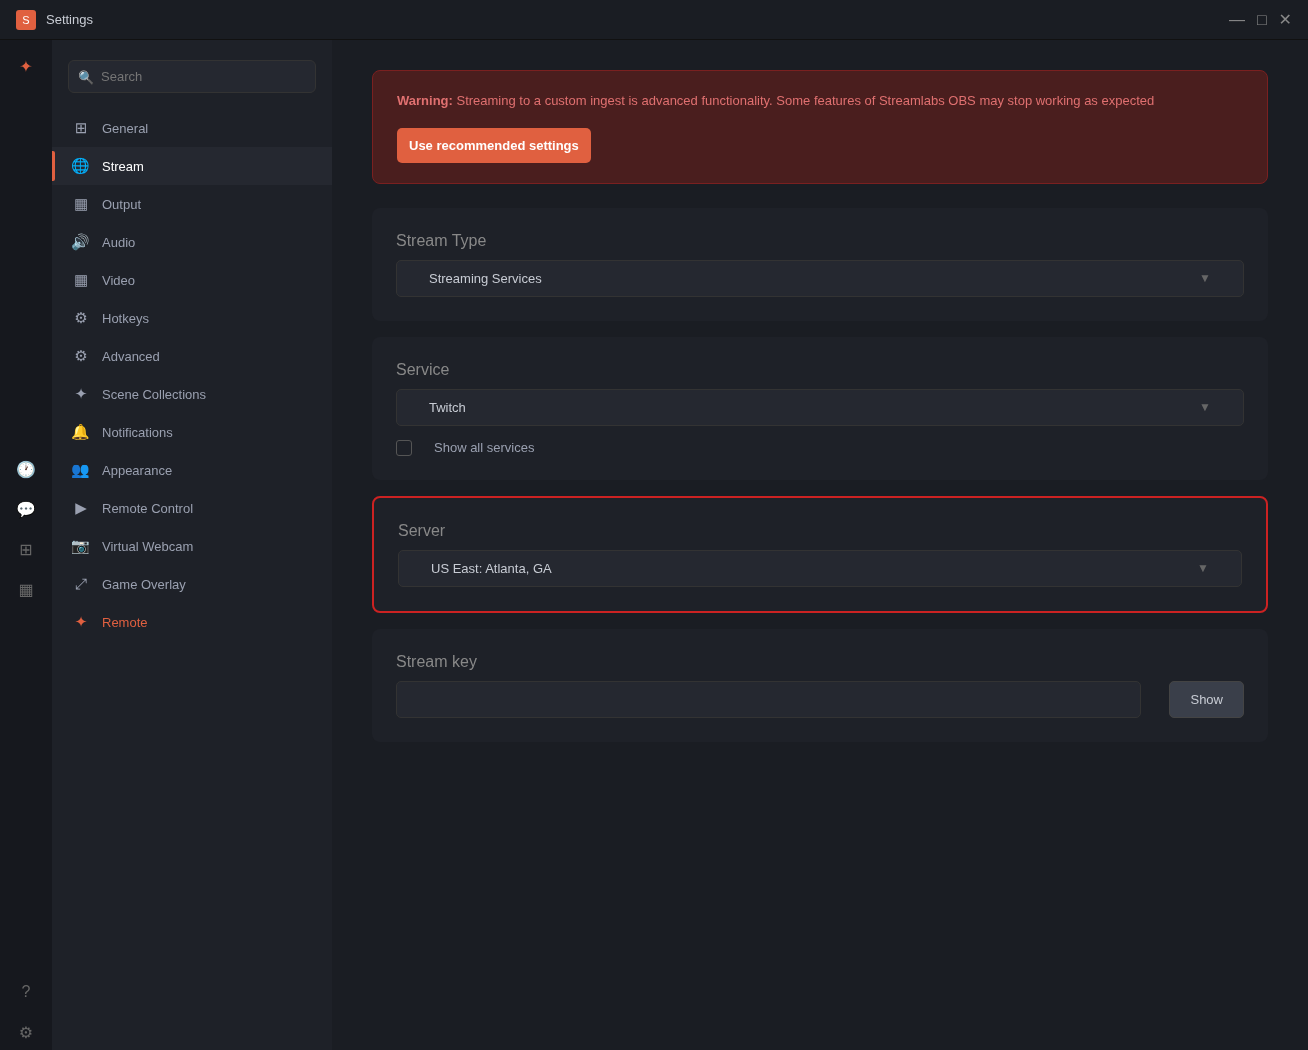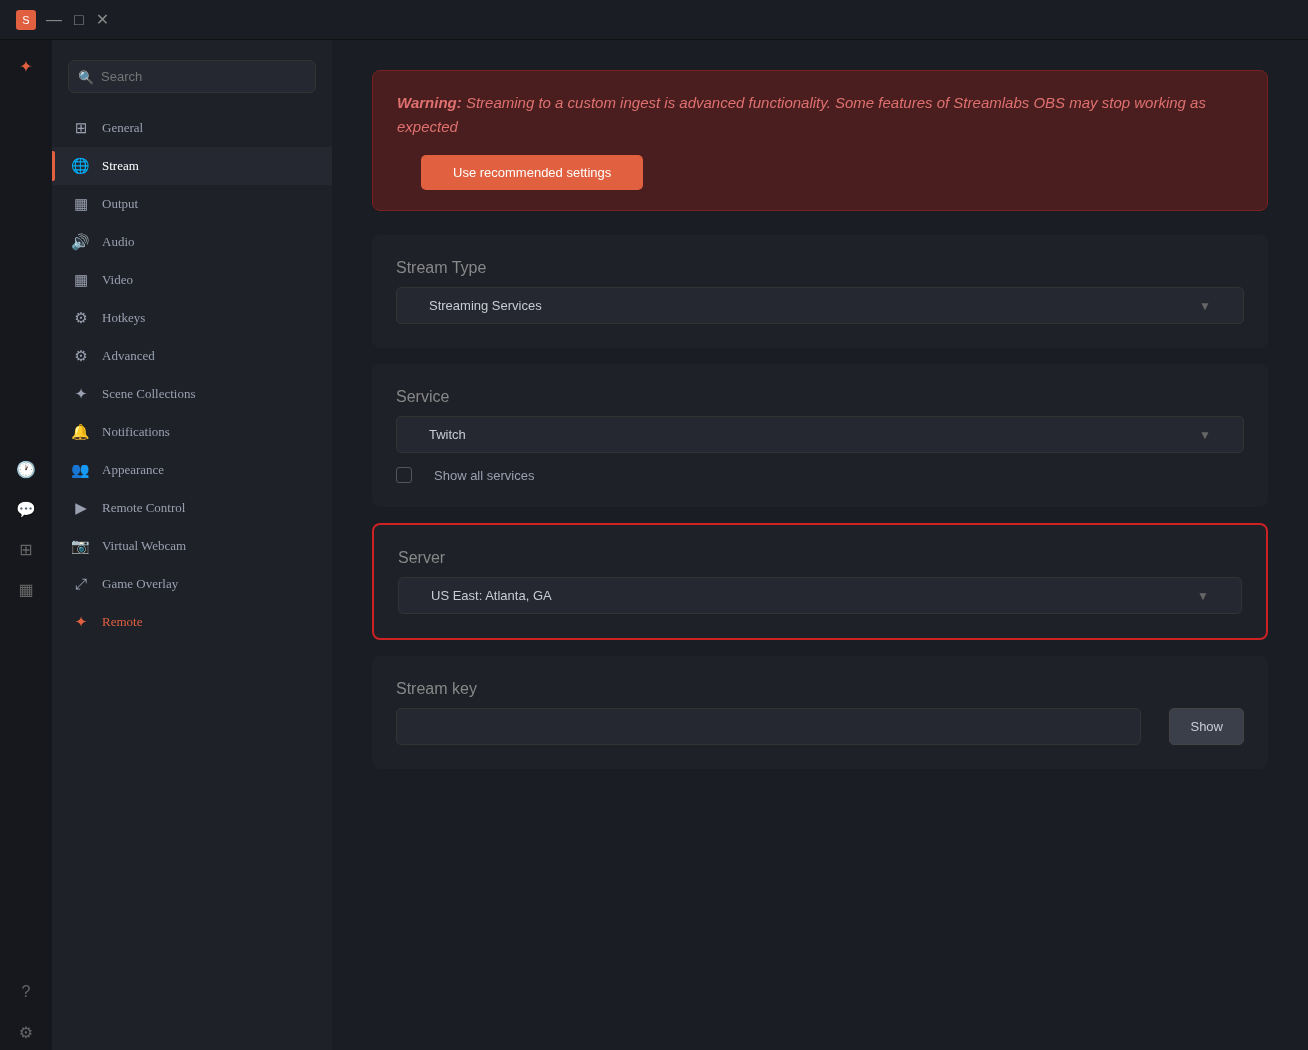--- a/index.html
+++ b/index.html
@@ -163,21 +163,21 @@
     .nav-icon {
       width: 18px;
       height: 18px;
       display: flex;
       align-items: center;
       justify-content: center;
       font-size: 15px;
       flex-shrink: 0;
     }
 
-    .nav-label { font-size: 13px; font-family: Liberation Serif, serif; }
+    .nav-label { font-size: 13px; }
 
     .nav-item.prime-item { color: #e06040; }
     .nav-item.prime-item .nav-icon { color: #e06040; }
 
     
     .content-area {
       flex: 1;
       background: #1a1d23;
       padding: 30px 40px;
       overflow-y: auto;
@@ -186,42 +186,40 @@
     
     .warning-banner {
       background: #4a1e1e;
       border: 1px solid #7a2020;
       border-radius: 8px;
       padding: 20px 24px;
       margin-bottom: 24px;
     }
 
     .warning-text {
-      font-size: 15px;
+      font-size: 13px;
       line-height: 1.6;
       color: #e07070;
       margin-bottom: 16px;
-      font-style: italic;
     }
 
     .warning-text strong {
       color: #e07070;
       font-weight: 700;
     }
 
     .use-recommended-btn {
       background: #e06040;
       color: white;
       border: none;
       border-radius: 5px;
-      padding: 10px 32px;
-      font-size: 13px;
-      font-weight: 400;
-      cursor: pointer;
-      margin-left: 24px;
+      padding: 10px 12px;
+      font-size: 13px;
+      font-weight: 700;
+      cursor: pointer;
     }
 
     
     .settings-section {
       background: #1e2128;
       border-radius: 8px;
       padding: 24px;
       margin-bottom: 16px;
     }
 
@@ -326,20 +324,21 @@
   </style>
 </head>
 <body>
 
 <div class="app-window">
 
   <div class="title-bar">
     <div class="title-bar-icon">
       <span>S</span>
     </div>
+    <span class="title-bar-title">Settings</span>
     <div class="title-bar-controls">
       <span class="title-bar-btn">—</span>
       <span class="title-bar-btn">□</span>
       <span class="title-bar-btn">✕</span>
     </div>
   </div>
 
   <div class="main-content">
 
     <div class="icon-strip">

